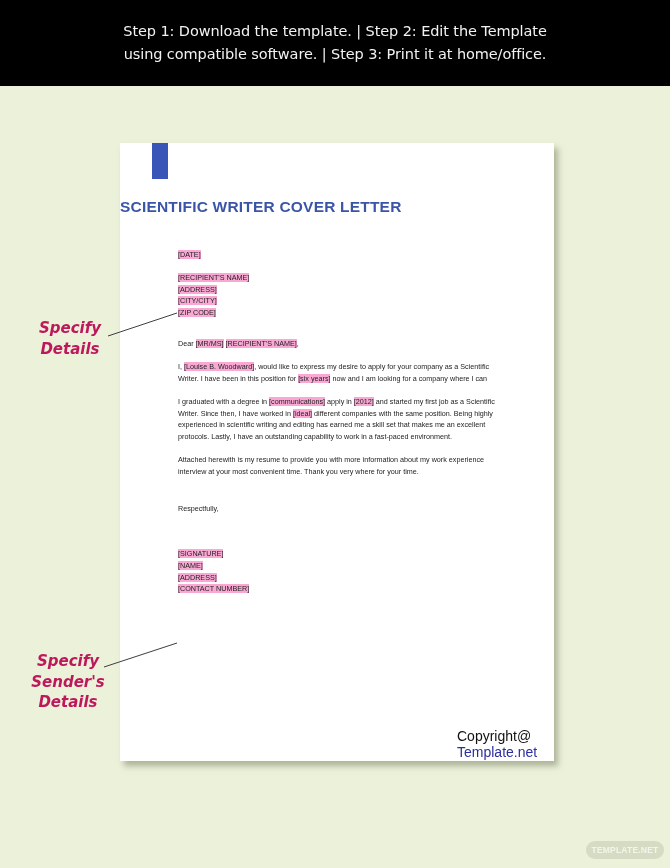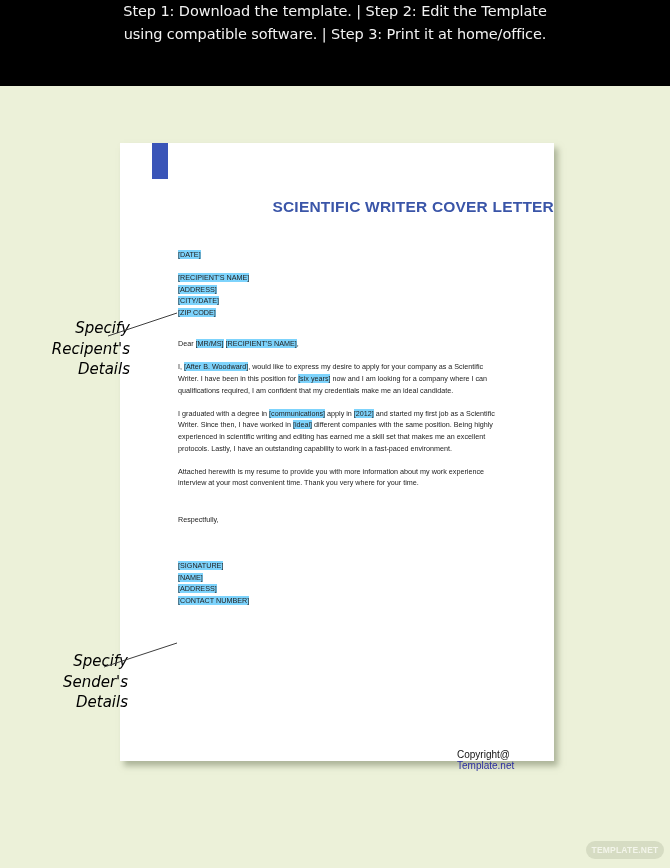--- a/index.html
+++ b/index.html
@@ -10,63 +10,65 @@
     position: relative;
   }
   .banner {
     position: absolute; left: 0; top: 0; width: 670px; height: 86px;
     background: #000;
     color: #f2f2f2;
     font-family: "DejaVu Sans", sans-serif;
     font-size: 14.5px;
     line-height: 23px;
     text-align: center;
+    padding-top: 20px;
     letter-spacing: -0.1px;
   }
   .page {
     position: absolute; left: 120px; top: 143px; width: 434px; height: 618px;
     background: #ffffff;
     box-shadow: 4px 5px 6px rgba(120,130,100,0.55);
   }
   .accent-bar {
     position: absolute; left: 32px; top: 0; width: 16px; height: 36px;
     background: #3a55b8;
   }
   .doc-title {
     position: absolute; left: 0; top: 55px; width: 434px;
-    text-align: right;
+    text-align: left;
     font-weight: bold;
     font-size: 15.5px;
     color: #3a55a8;
     letter-spacing: 0.2px;
   }
   .doc-body {
     position: absolute; left: 58px; top: 106px; width: 350px;
     font-size: 7.2px;
     line-height: 11.6px;
     color: #222;
   }
-  .hl { background: #7dd3fc; }
+  .hl { background: #f9a8d4; }
   .line { display: block; white-space: nowrap; }
   .gap { height: 11.6px; }
   .para { margin-bottom: 11.6px; }
   .copyright {
-    position: absolute; left: 306px; top: 606px;
-    font-size: 10px; color: #111; padding-left: 31px;
+    position: absolute; left: 306px; top: 585px;
+    font-size: 14px; color: #111; padding-left: 31px;
   }
   .copyright .brand { color: #2b2ea0; }
   .callout {
     position: absolute;
     font-family: "DejaVu Sans", sans-serif;
     font-style: italic;
     font-size: 15px;
     line-height: 20.5px;
-    color: #000000;
-    text-align: right;
+    color: #be185d;
+    text-align: center;
     width: 120px;
+    font-weight: bold;
   }
   .watermark {
     position: absolute; left: 586px; top: 841px; width: 78px; height: 18px;
     border-radius: 9px;
     background: #d6dcc3;
     color: #f3f5ea;
     font-size: 8.5px; font-weight: bold;
     text-align: center; line-height: 18px;
     letter-spacing: 0.2px;
   }
@@ -82,32 +84,31 @@
 
 <div class="page">
   <div class="accent-bar"></div>
   <div class="doc-title">SCIENTIFIC WRITER COVER LETTER</div>
 
   <div class="doc-body">
     <span class="line"><span class="hl">[DATE]</span></span>
     <div class="gap"></div>
     <span class="line"><span class="hl">[RECIPIENT'S NAME]</span></span>
     <span class="line"><span class="hl">[ADDRESS]</span></span>
-    <span class="line"><span class="hl">[CITY/DATE]</span></span>
+    <span class="line"><span class="hl">[CITY/CITY]</span></span>
     <span class="line"><span class="hl">[ZIP CODE]</span></span>
     <div class="gap"></div>
     <div class="gap" style="height:8px"></div>
     <div class="para">
       <span class="line"><span>Dear </span><span class="hl">[MR/MS]</span> <span class="hl">[RECIPIENT'S NAME]</span><span>,</span></span>
     </div>
 
     <div class="para">
-      <span class="line"><span>I, </span><span class="hl">[After B. Woodward]</span><span>, would like to express my desire to apply for your company as a Scientific</span></span>
+      <span class="line"><span>I, </span><span class="hl">[Louise B. Woodward]</span><span>, would like to express my desire to apply for your company as a Scientific</span></span>
       <span class="line"><span>Writer. I have been in this position for </span><span class="hl">[six years]</span><span> now and I am looking for a company where I can</span></span>
-      <span class="line">qualifications required, I am confident that my credentials make me an ideal candidate.</span>
     </div>
 
     <div class="para">
       <span class="line"><span>I graduated with a degree in </span><span class="hl">[communications]</span><span> apply in </span><span class="hl">[2012]</span><span> and started my first job as a Scientific</span></span>
       <span class="line"><span>Writer. Since then, I have worked in </span><span class="hl">[ideal]</span><span> different companies with the same position. Being highly</span></span>
       <span class="line">experienced in scientific writing and editing has earned me a skill set that makes me an excellent</span>
       <span class="line">protocols. Lastly, I have an outstanding capability to work in a fast-paced environment.</span>
     </div>
 
     <div class="para">
@@ -125,21 +126,20 @@
     <span class="line"><span class="hl">[CONTACT NUMBER]</span></span>
   </div>
 
   <div class="copyright">
     <span>Copyright@ </span><span class="brand">Template.net</span>
   </div>
 </div>
 
 <div class="callout" style="left:10px; top:318px;">
   <div>Specify</div>
-  <div>Recipent's</div>
   <div>Details</div>
 </div>
 
 <div class="callout" style="left:8px; top:651px;">
   <div>Specify</div>
   <div>Sender's</div>
   <div>Details</div>
 </div>
 
 <svg class="leader" width="670" height="868">

